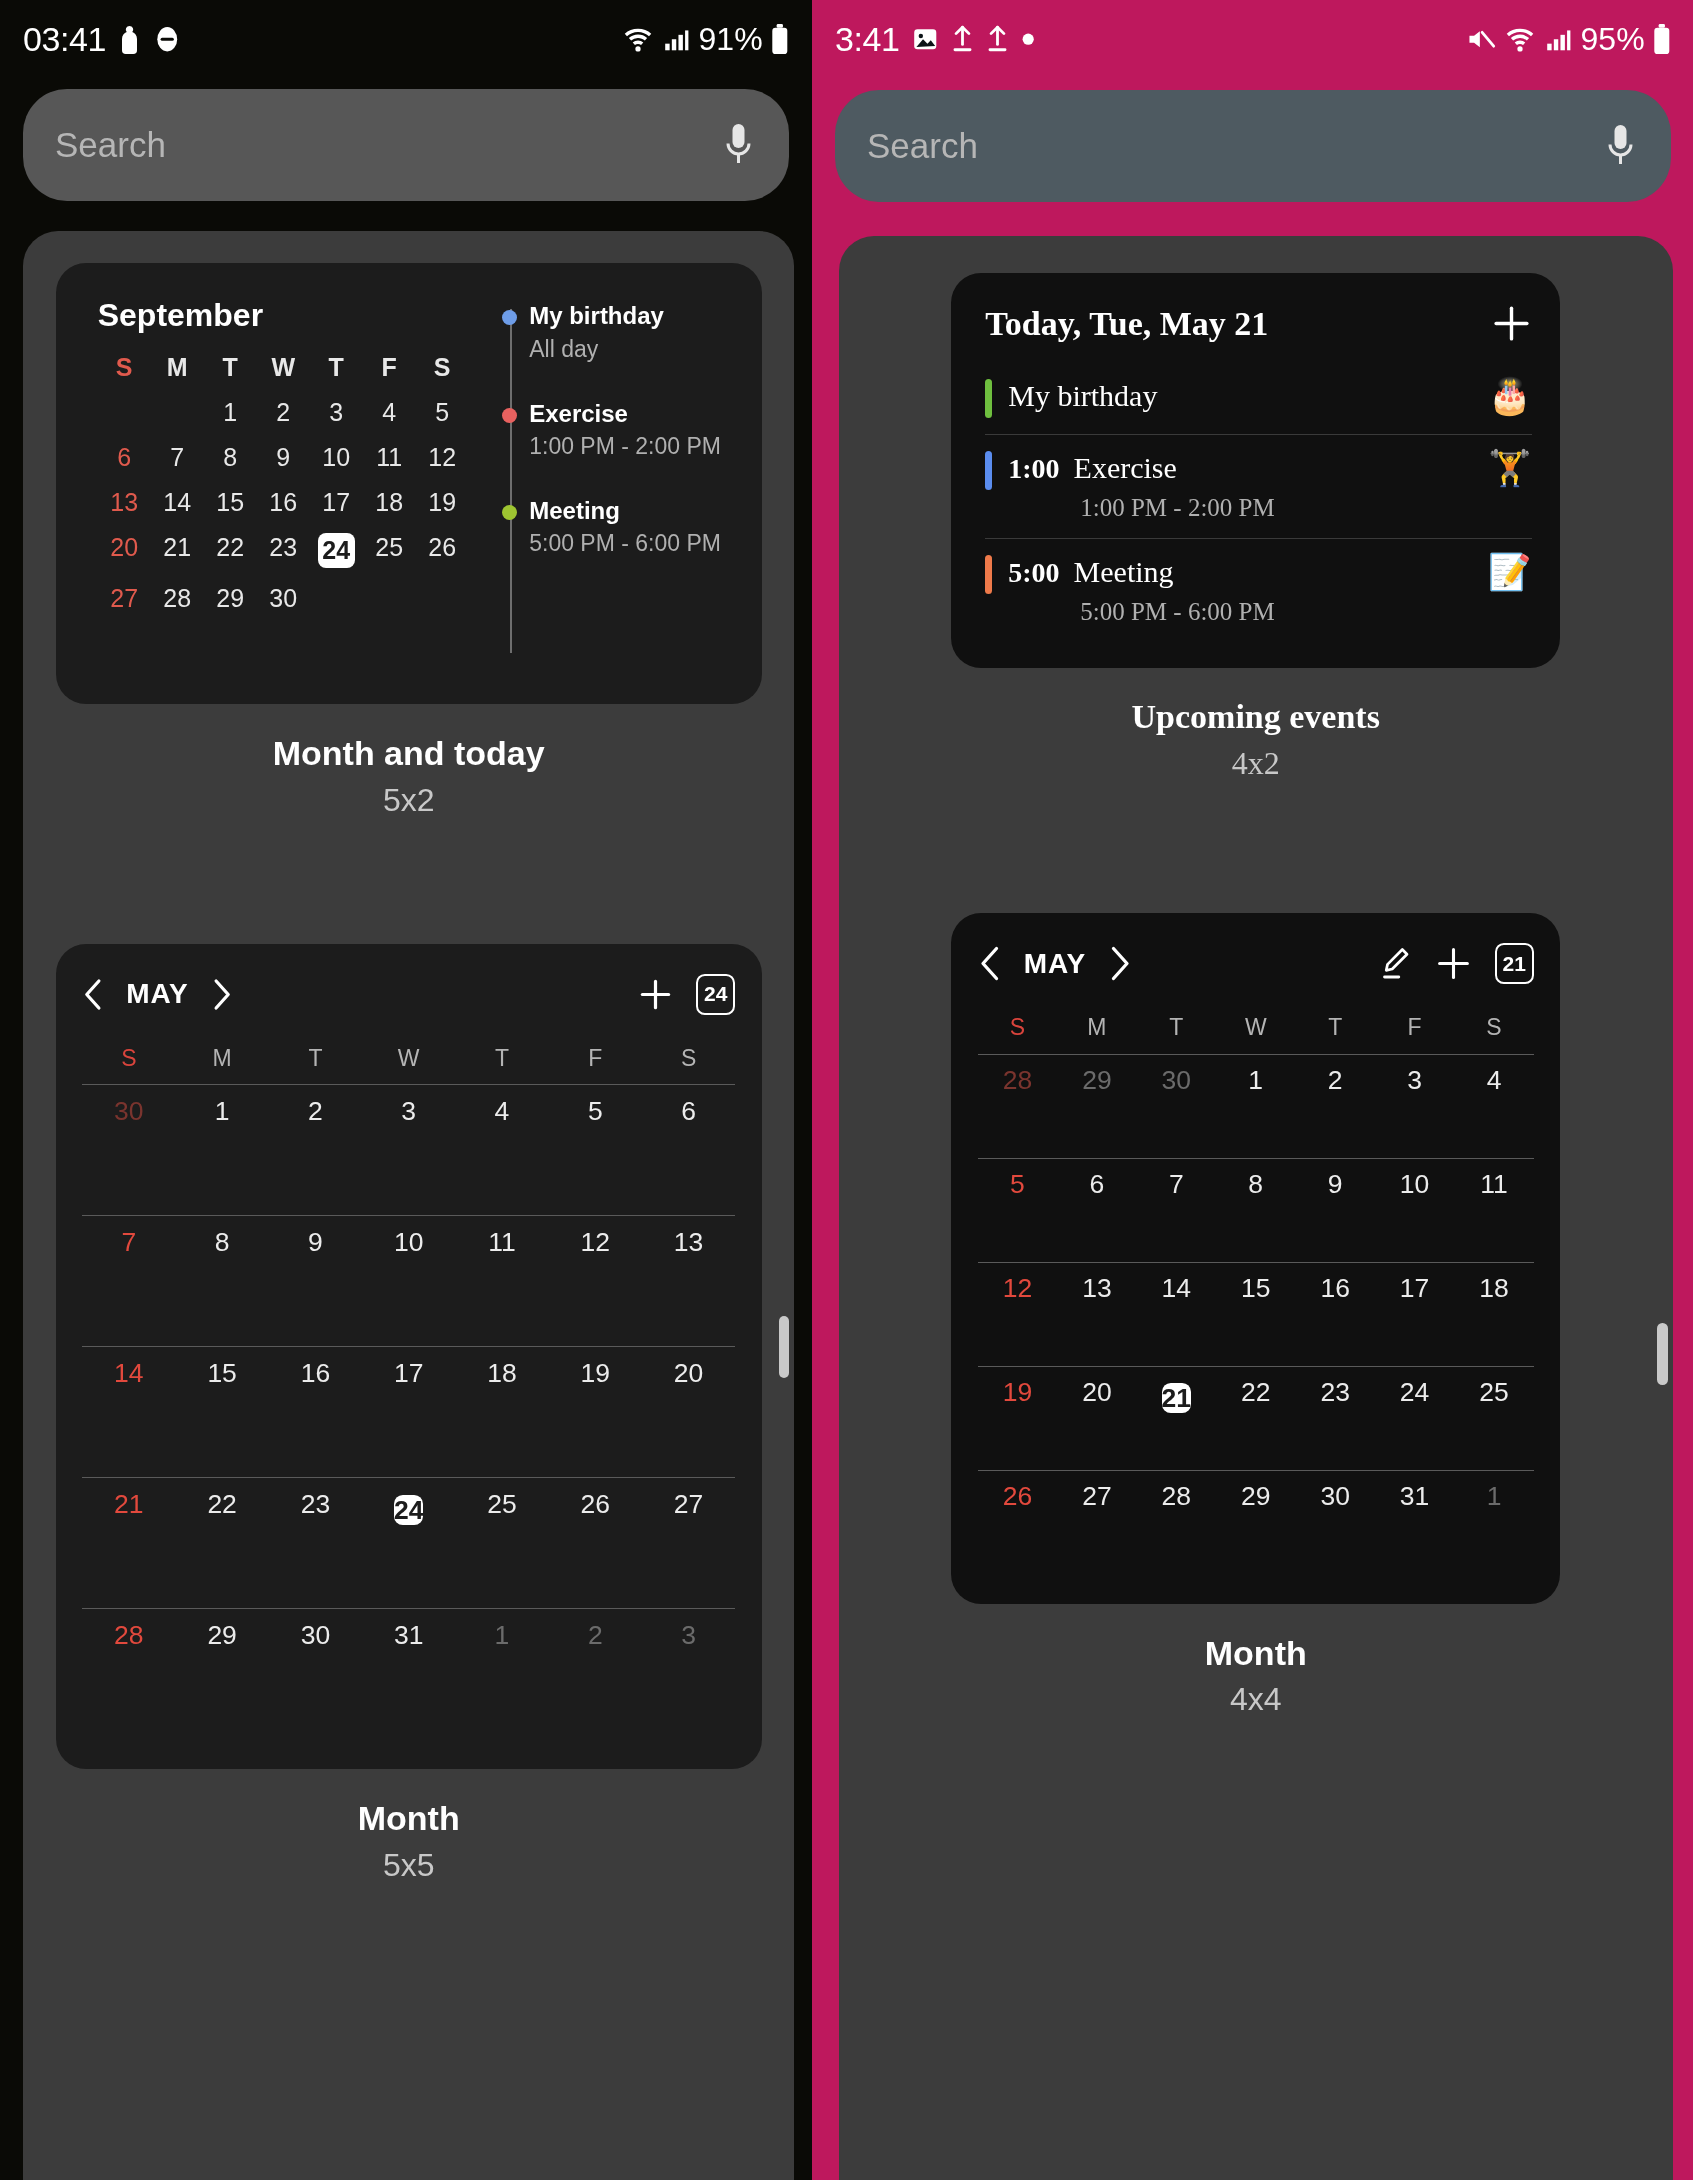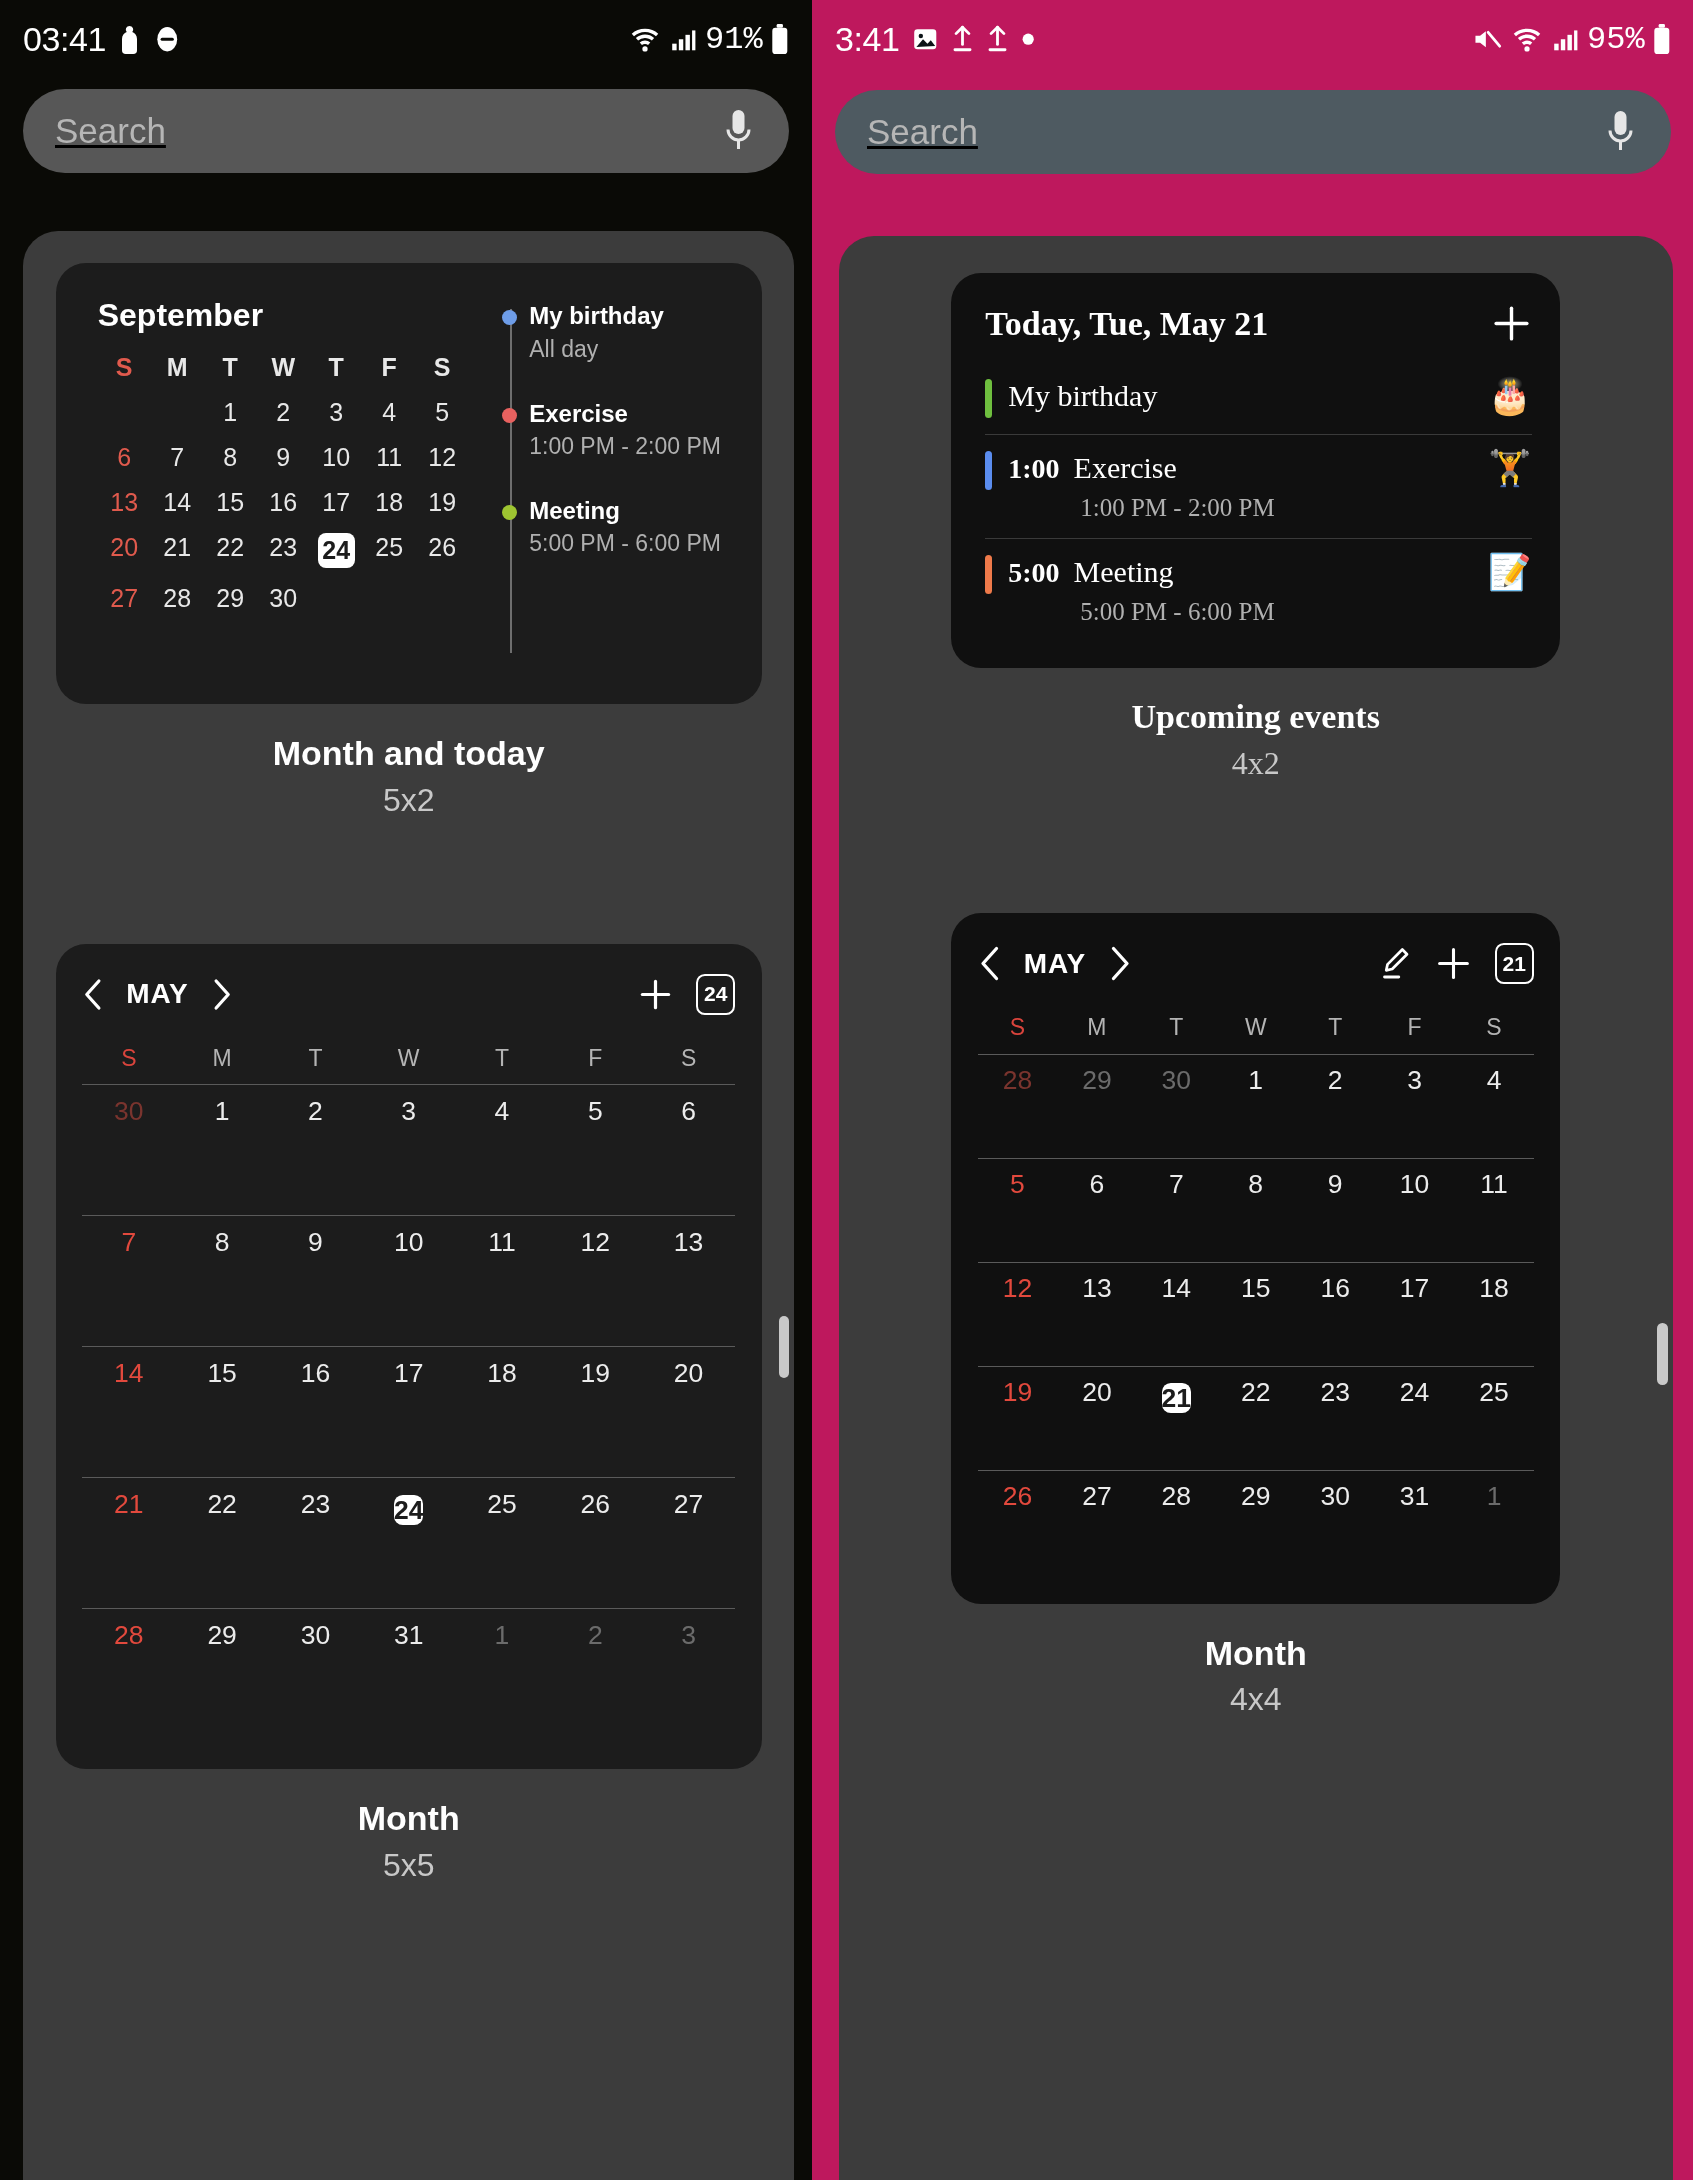--- a/index.html
+++ b/index.html
@@ -18,32 +18,31 @@
 
   
   .statusbar {
     height: 78px; display: flex; align-items: center;
     padding: 0 23px; color: #fff;
   }
   .sb-left, .sb-right { display: flex; align-items: center; }
   .sb-left { gap: 12.4px; }
   .sb-right { margin-left: auto; gap: 8.8px; }
   .sb-time { font-size: 34px; font-weight: 500; letter-spacing: -0.4px; }
-  .sb-batt { font-size: 32px; font-weight: 500; font-family: Liberation Mono, monospace; }
+  .sb-batt { font-size: 32px; font-weight: 500; }
   .ico { display: inline-flex; align-items: center; justify-content: center; }
   .ico svg { display: block; }
 
   
   .searchbar {
     margin: 10.6px 23px 0 23px;
-    height: 84px; border-radius: 44px;
+    height: 112px; border-radius: 44px;
     background: #575757;
     display: flex; align-items: center;
     padding: 0 32px;
-    text-decoration: underline;
   }
   .panel-right .searchbar { background: #4e5a61; margin-top: 12.4px; }
   .search-text { color: #b6b6b6; font-size: 35px; }
   .mic { margin-left: auto; }
 
   
   .sheet {
     position: absolute; left: 0; right: 0;
     background: #3c3c3c;
     border-radius: 35px 35px 0 0;

